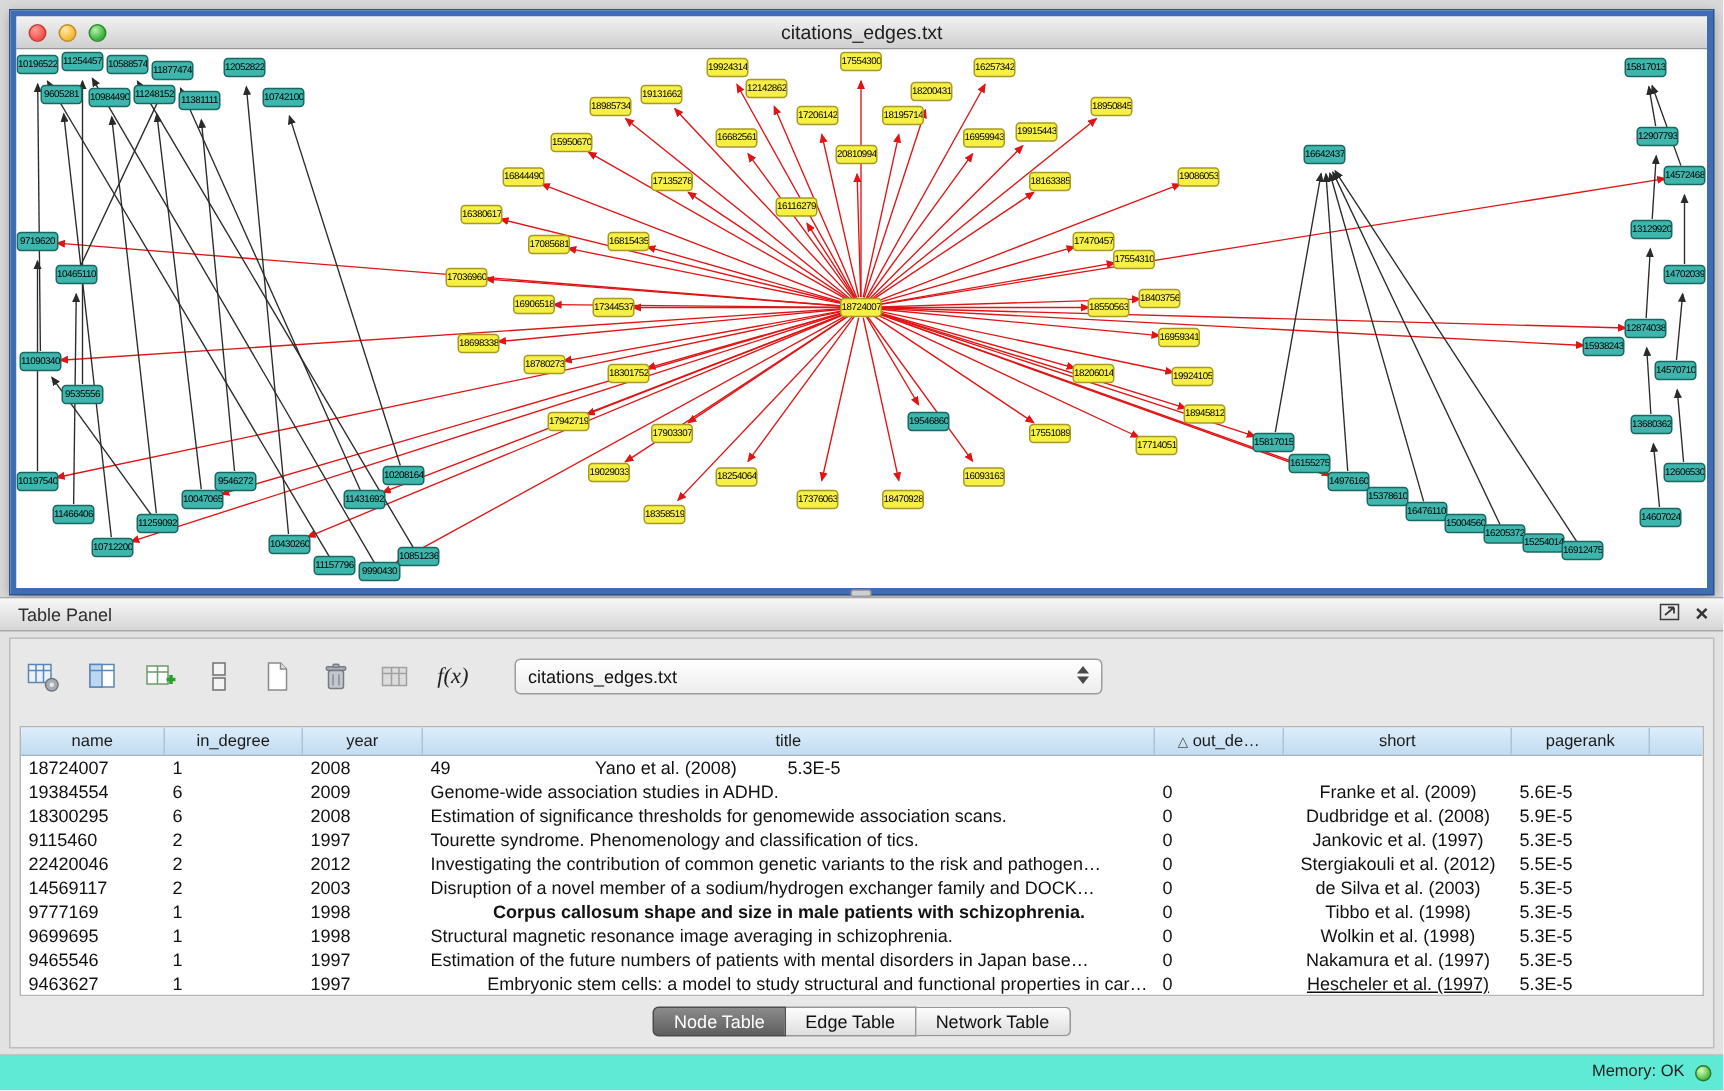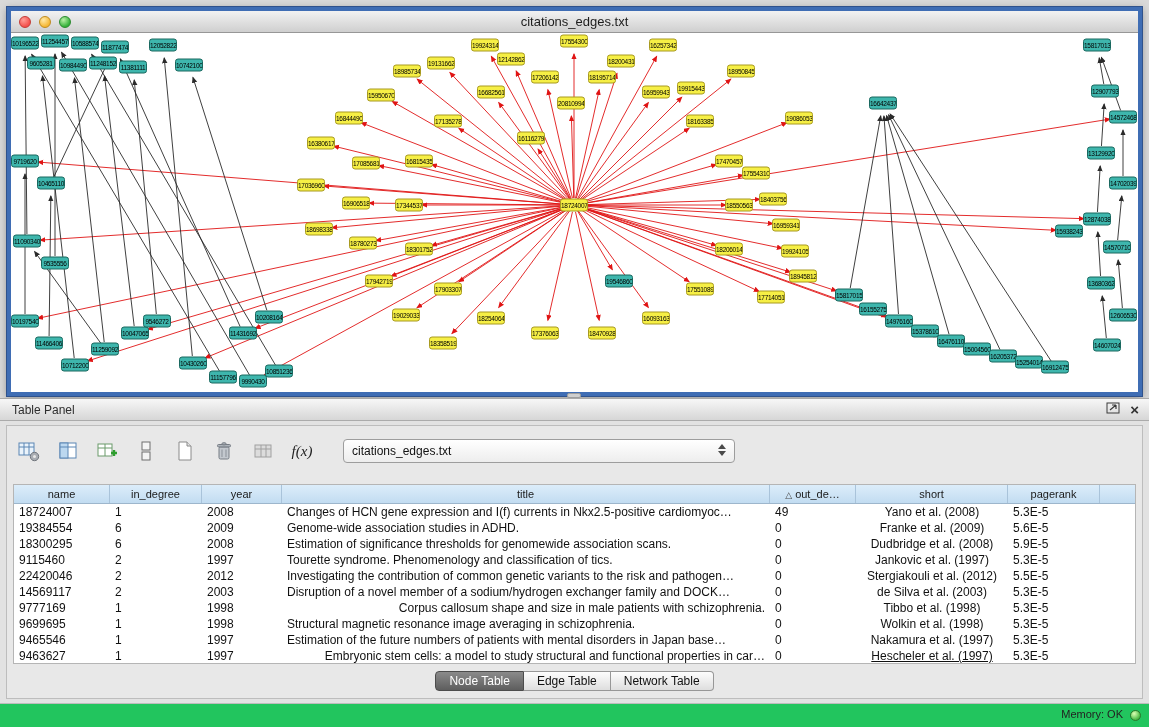--- a/index.html
+++ b/index.html
@@ -49,21 +49,21 @@
   .trow { display:flex; height:16px; background:#fff; }
   .td { font-size:12px; color:#111; line-height:16px; padding:0 5px; white-space:nowrap; overflow:hidden; }
 
   .tabsbar { position:absolute; bottom:7px; left:0; width:100%; display:flex; justify-content:center; }
   .tab { height:20px; line-height:19px; padding:0 13px; font-size:12px; color:#111;
     background:linear-gradient(#fdfdfd,#dedede); border:1px solid #979797; border-left:none; cursor:default; }
   .tab:first-child { border-left:1px solid #979797; border-radius:4px 0 0 4px; }
   .tab:last-child { border-radius:0 4px 4px 0; }
   .tab.active { background:linear-gradient(#8b8b8b,#5e5e5e); color:#fff; border-color:#4c4c4c; }
 
-  .statusbar { position:absolute; left:0; top:703px; width:1149px; height:24px; background:#22c55e; border-top:1px solid #bcbcbc; }
+  .statusbar { position:absolute; left:0; top:703px; width:1149px; height:24px; background:#5eead4; border-top:1px solid #bcbcbc; }
   .mem { position:absolute; right:26px; top:4px; font-size:11px; color:#222; }
   .mem-dot { position:absolute; right:8px; top:6px; width:11px; height:11px; border-radius:50%;
     background:radial-gradient(circle at 35% 30%, #dcffb4, #55c04d 65%, #2f8c30); border:1px solid #2a7a2b; }
 </style>
 </head>
 <body>
 
 <div class="app">
 
   <div class="net-window">
@@ -370,21 +370,20 @@
             <div class="th" style="width: 86px;"><span class="sort">△</span><span>out_de…</span></div>
             <div class="th" style="width: 152px;"><span>short</span></div>
             <div class="th" style="width: 92px;"><span>pagerank</span></div>
             <div class="th" style="flex: 1 1 0%; border-right: none;"></div>
           </div>
         <div id="tbody">
             <div class="trow">
               <div class="td" style="width: 96px; text-align: left;">18724007</div>
               <div class="td" style="width: 92px; text-align: left;">1</div>
               <div class="td" style="width: 80px; text-align: left;">2008</div>
-              <div class="td" style="width: 488px; text-align: left;">Changes of HCN gene expression and I(f) currents in Nkx2.5-positive cardiomyoc…</div>
               <div class="td" style="width: 86px; text-align: left;">49</div>
               <div class="td" style="width: 152px; text-align: center;">Yano et al. (2008)</div>
               <div class="td" style="width: 92px; text-align: left;">5.3E-5</div>
             </div>
             <div class="trow">
               <div class="td" style="width: 96px; text-align: left;">19384554</div>
               <div class="td" style="width: 92px; text-align: left;">6</div>
               <div class="td" style="width: 80px; text-align: left;">2009</div>
               <div class="td" style="width: 488px; text-align: left;">Genome-wide association studies in ADHD.</div>
               <div class="td" style="width: 86px; text-align: left;">0</div>
@@ -424,21 +423,21 @@
               <div class="td" style="width: 80px; text-align: left;">2003</div>
               <div class="td" style="width: 488px; text-align: left;">Disruption of a novel member of a sodium/hydrogen exchanger family and DOCK…</div>
               <div class="td" style="width: 86px; text-align: left;">0</div>
               <div class="td" style="width: 152px; text-align: center;">de Silva et al. (2003)</div>
               <div class="td" style="width: 92px; text-align: left;">5.3E-5</div>
             </div>
             <div class="trow">
               <div class="td" style="width: 96px; text-align: left;">9777169</div>
               <div class="td" style="width: 92px; text-align: left;">1</div>
               <div class="td" style="width: 80px; text-align: left;">1998</div>
-              <div class="td" style="width: 488px; text-align: right;">Corpus callosum shape and size in male patients with schizophrenia.</div>
+              <div class="td" style="width: 488px; text-align: center; font-weight: bold;">Corpus callosum shape and size in male patients with schizophrenia.</div>
               <div class="td" style="width: 86px; text-align: left;">0</div>
               <div class="td" style="width: 152px; text-align: center;">Tibbo et al. (1998)</div>
               <div class="td" style="width: 92px; text-align: left;">5.3E-5</div>
             </div>
             <div class="trow">
               <div class="td" style="width: 96px; text-align: left;">9699695</div>
               <div class="td" style="width: 92px; text-align: left;">1</div>
               <div class="td" style="width: 80px; text-align: left;">1998</div>
               <div class="td" style="width: 488px; text-align: left;">Structural magnetic resonance image averaging in schizophrenia.</div>
               <div class="td" style="width: 86px; text-align: left;">0</div>

